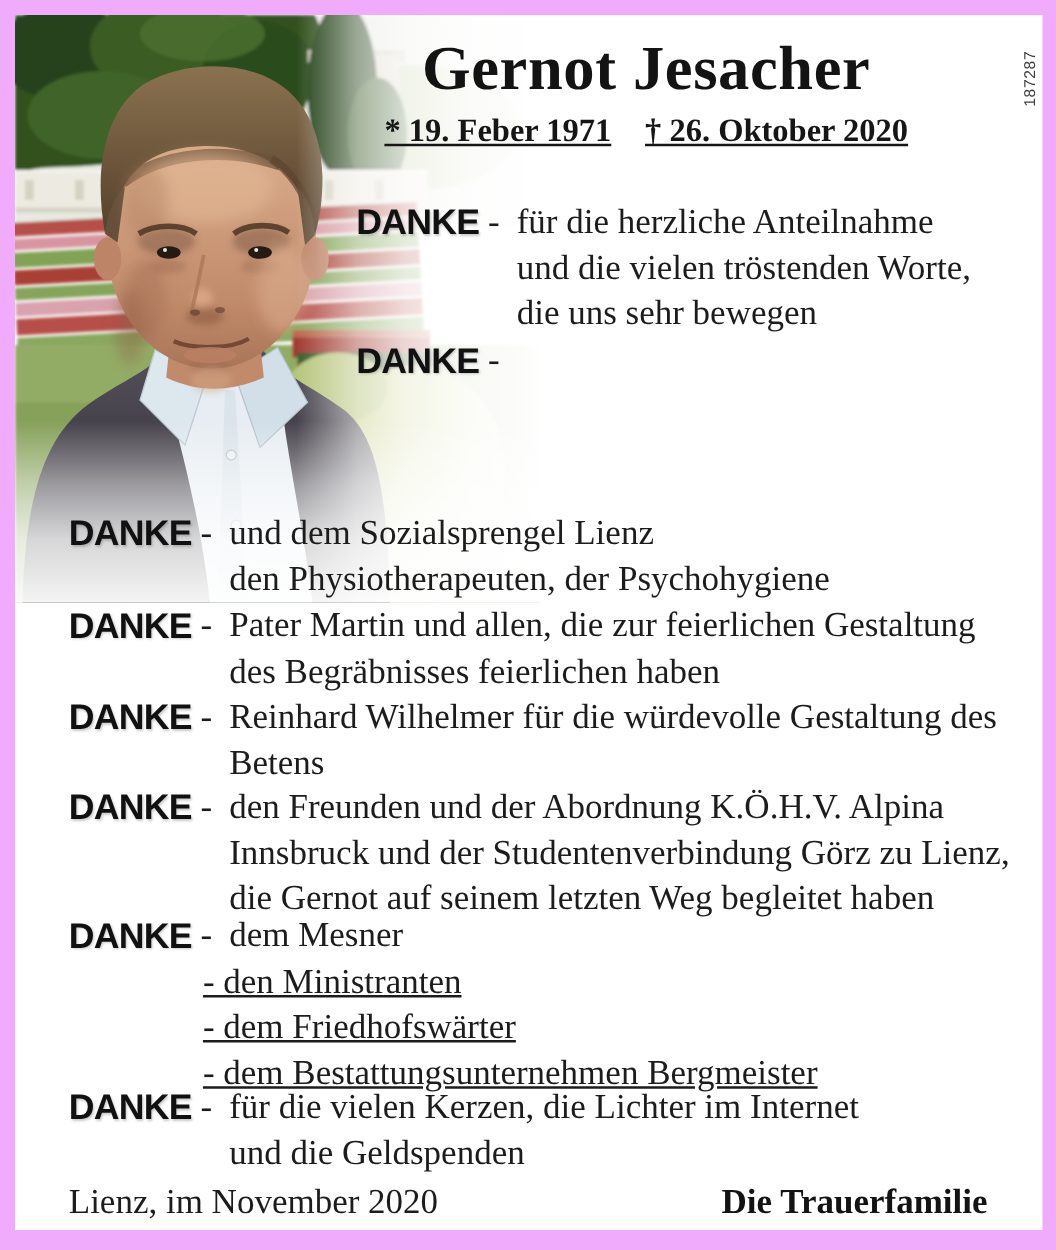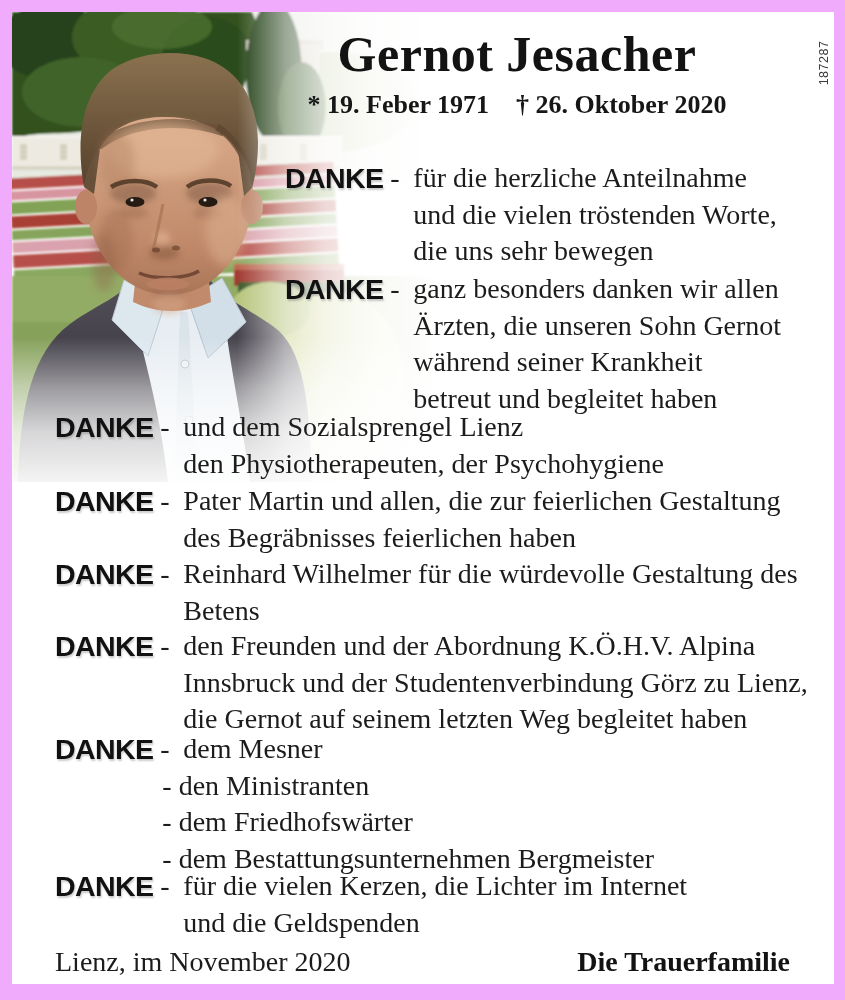--- a/index.html
+++ b/index.html
@@ -14,42 +14,42 @@
   }
   .photo { position:absolute; left:0; top:0; width:420px; height:470px; z-index:1; }
   .memorial-name {
     position:absolute; left:195px; top:13px; width:620px; z-index:2;
     text-align:center; font:700 50px/58px "Liberation Serif", serif; color:#131313;
     letter-spacing:0.5px; white-space:nowrap;
   }
   .memorial-dates {
     position:absolute; left:195px; top:77px; width:620px; z-index:2;
     display:flex; justify-content:center; gap:27px;
-    font:700 26px/31px "Liberation Serif", serif; color:#161616; white-space:nowrap;
+    font:700 26px/31px "Liberation Serif", serif; color:#161616; white-space:nowrap;text-decoration:underline;
   }
   .print-id {
     position:absolute; left:786px; top:44px; width:52px; height:14px; z-index:2;
     transform:rotate(-90deg); text-align:center;
     font:400 12.5px/14px "Liberation Sans", sans-serif; color:#3c3c3c; letter-spacing:0.5px;
   }
   .danke-block { position:absolute; display:flex; align-items:flex-start; z-index:2;margin-top:20px; }
   .col-right { left:273px; width:545px; }
   .col-left  { left:43px;  width:770px; }
   .danke-word {
     flex:0 0 98px; font:700 28.5px/36.5px "Liberation Sans", sans-serif;
     letter-spacing:-0.6px; color:#111111;
     text-shadow:1px 1.5px 2px rgba(70,70,70,0.28);
   }
   .danke-dash {
     flex:0 0 30px; box-sizing:border-box; padding-left:7px;
     font:400 28px/36.5px "Liberation Serif", serif; color:#1c1c1c;
   }
   .danke-body { flex:1; font:400 28px/36.5px "Liberation Serif", serif; color:#1c1c1c; }
   .danke-line { white-space:nowrap; }
-  .l-out { margin-left:-21px; }
+  .l-out { margin-left:-21px;text-decoration:underline; }
   .place-date {
     position:absolute; left:43px; top:933px; z-index:2;
     font:400 28px/34px "Liberation Serif", serif; color:#1c1c1c; white-space:nowrap;
   }
   .signature {
     position:absolute; right:44px; top:933px; z-index:2;
     font:700 28px/34px "Liberation Serif", serif; color:#131313; white-space:nowrap;
   }
 </style>
 </head>
@@ -217,26 +217,20 @@
       <div class="danke-body">
         <div class="danke-line">für die herzliche Anteilnahme</div>
         <div class="danke-line">und die vielen tröstenden Worte,</div>
         <div class="danke-line">die uns sehr bewegen</div>
       </div>
     </div>
 
     <div class="danke-block col-right" style="top:239px">
       <span class="danke-word">DANKE</span>
       <span class="danke-dash">-</span>
-      <div class="danke-body">
-        <div class="danke-line">ganz besonders danken wir allen</div>
-        <div class="danke-line">Ärzten, die unseren Sohn Gernot</div>
-        <div class="danke-line">während seiner Krankheit</div>
-        <div class="danke-line">betreut und begleitet haben</div>
-      </div>
     </div>
 
     <div class="danke-block col-left" style="top:377px">
       <span class="danke-word">DANKE</span>
       <span class="danke-dash">-</span>
       <div class="danke-body">
         <div class="danke-line">und dem Sozialsprengel Lienz</div>
         <div class="danke-line">den Physiotherapeuten, der Psychohygiene</div>
       </div>
     </div>

